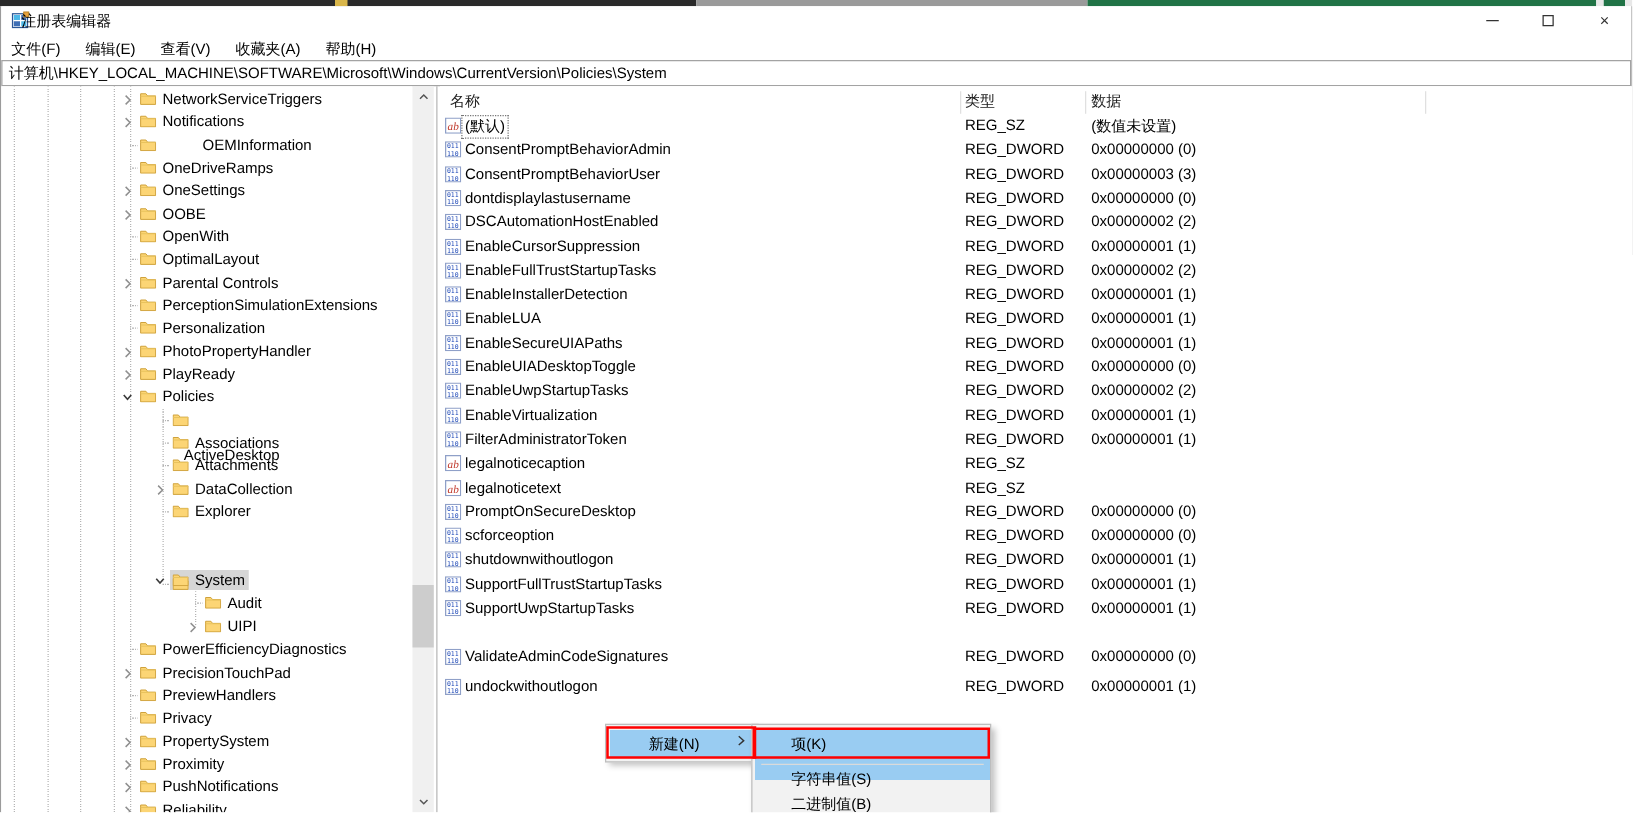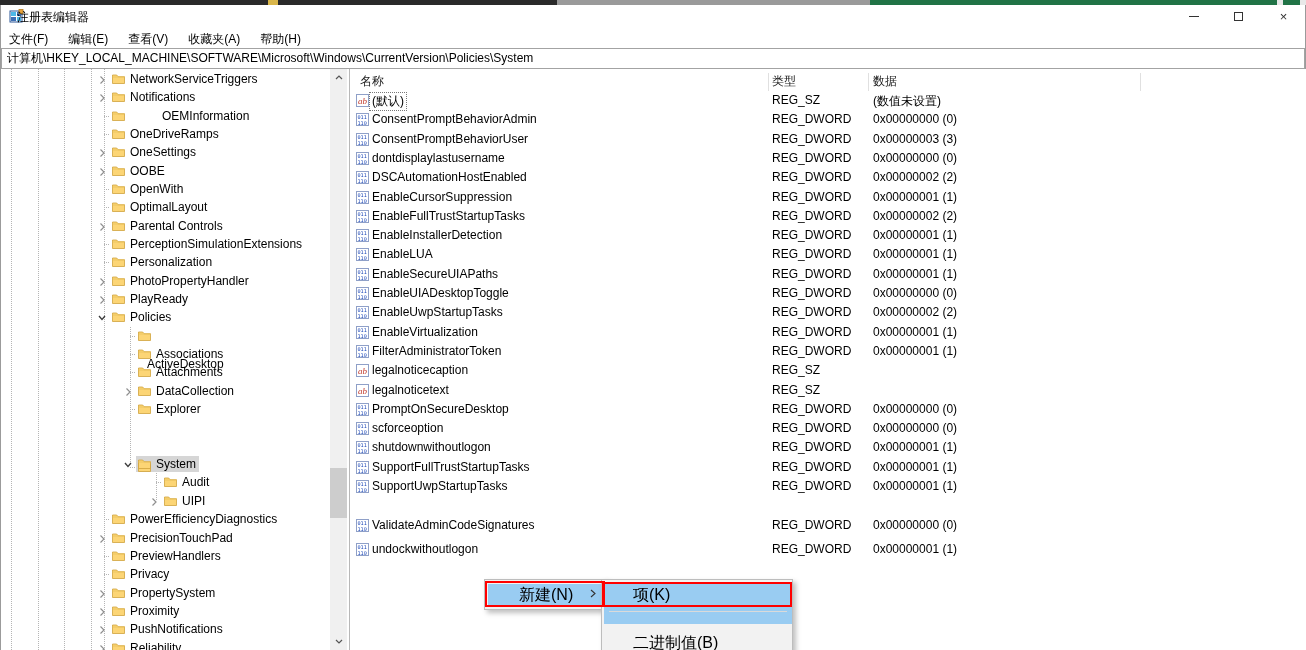--- a/index.html
+++ b/index.html
@@ -48,21 +48,21 @@
   .hdiv{position:absolute;top:2px;width:1px;height:18px;background:#e0e0e0}
   .lrow{position:absolute;left:0;width:100%;height:19px}
   .lrow .vicon{position:absolute;left:4px;top:3px}
   .vname{position:absolute;left:20px;top:2px;white-space:nowrap;font-size:12px}
   .vname.focused{outline:1px dotted #777;padding:0 2px;left:18px}
   .vtype{position:absolute;left:420px;top:2px;font-size:12px;white-space:nowrap}
   .vdata{position:absolute;left:521px;top:2px;font-size:12px;white-space:nowrap}
 
   
   .ctx-panel{position:absolute;background:#f2f2f2;border:1px solid #bdbdbd;box-shadow:3px 3px 5px rgba(0,0,0,.25)}
-  .ctx-item{position:absolute;font-size:16px;line-height:22px;white-space:nowrap}
+  .ctx-item{position:absolute;font-size:12px;line-height:22px;white-space:nowrap}
   .ctx-item.hl{background:#99ccf2}
   .sub-arrow{position:absolute;right:9px;top:0;font-size:10px;color:#444}
   .red-box{position:absolute;border:2px solid #ff0000;pointer-events:none}
   .ctx-sep{position:absolute;height:1px;background:#dadada}
 </style>
 </head>
 <body>
 
 <div class="screen">
 
@@ -661,20 +661,23 @@
           </svg>
       </span>
     </div>
   </div>
 
   <div class="ctx-panel" style="left:601px;top:579px;width:192px;height:80px">
     <div class="ctx-item hl" style="left:2px;top:4px;width:188px;height:40px;padding-left:29px">
       <span>项(K)</span>
     </div>
     <div class="ctx-sep" style="left:7px;top:31px;width:178px"></div>
+    <div class="ctx-item" style="left:2px;top:33px;width:188px;height:20px;padding-left:29px;line-height:20px">
+      <span>字符串值(S)</span>
+    </div>
     <div class="ctx-item" style="left:2px;top:53px;width:188px;height:20px;padding-left:29px;line-height:20px">
       <span>二进制值(B)</span>
     </div>
   </div>
 
   <div class="red-box" style="left:485px;top:581px;width:120px;height:26px"></div>
   <div class="red-box" style="left:602px;top:582px;width:190px;height:25px"></div>
 
 </div>
 

